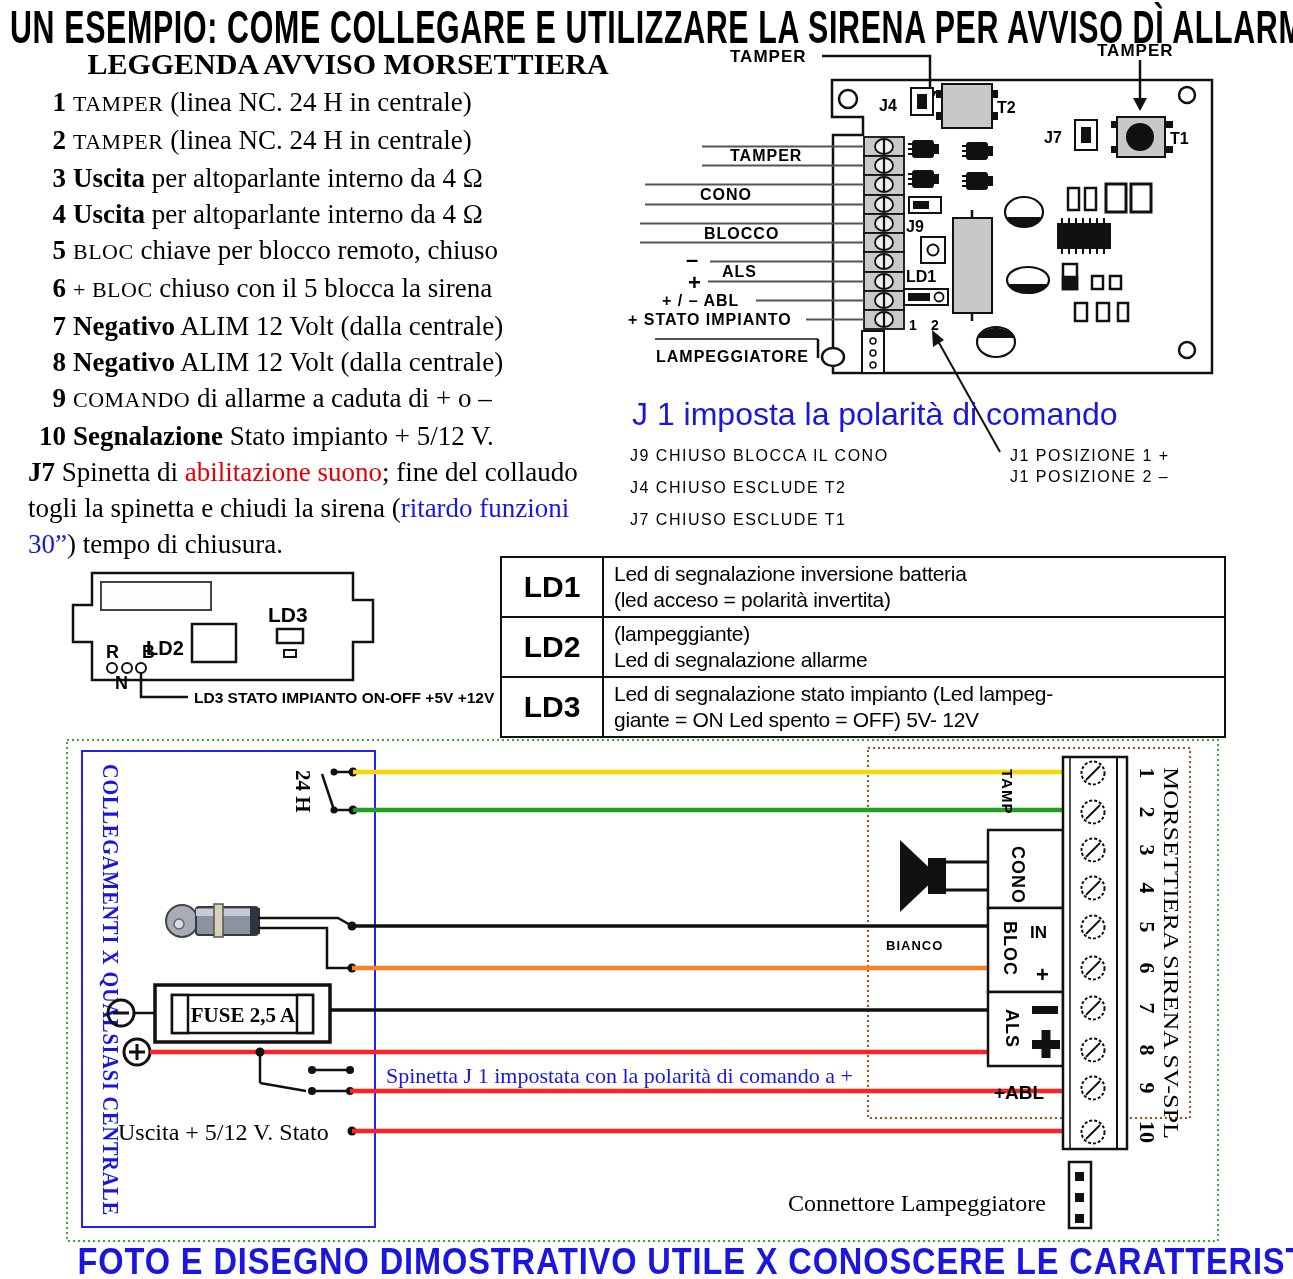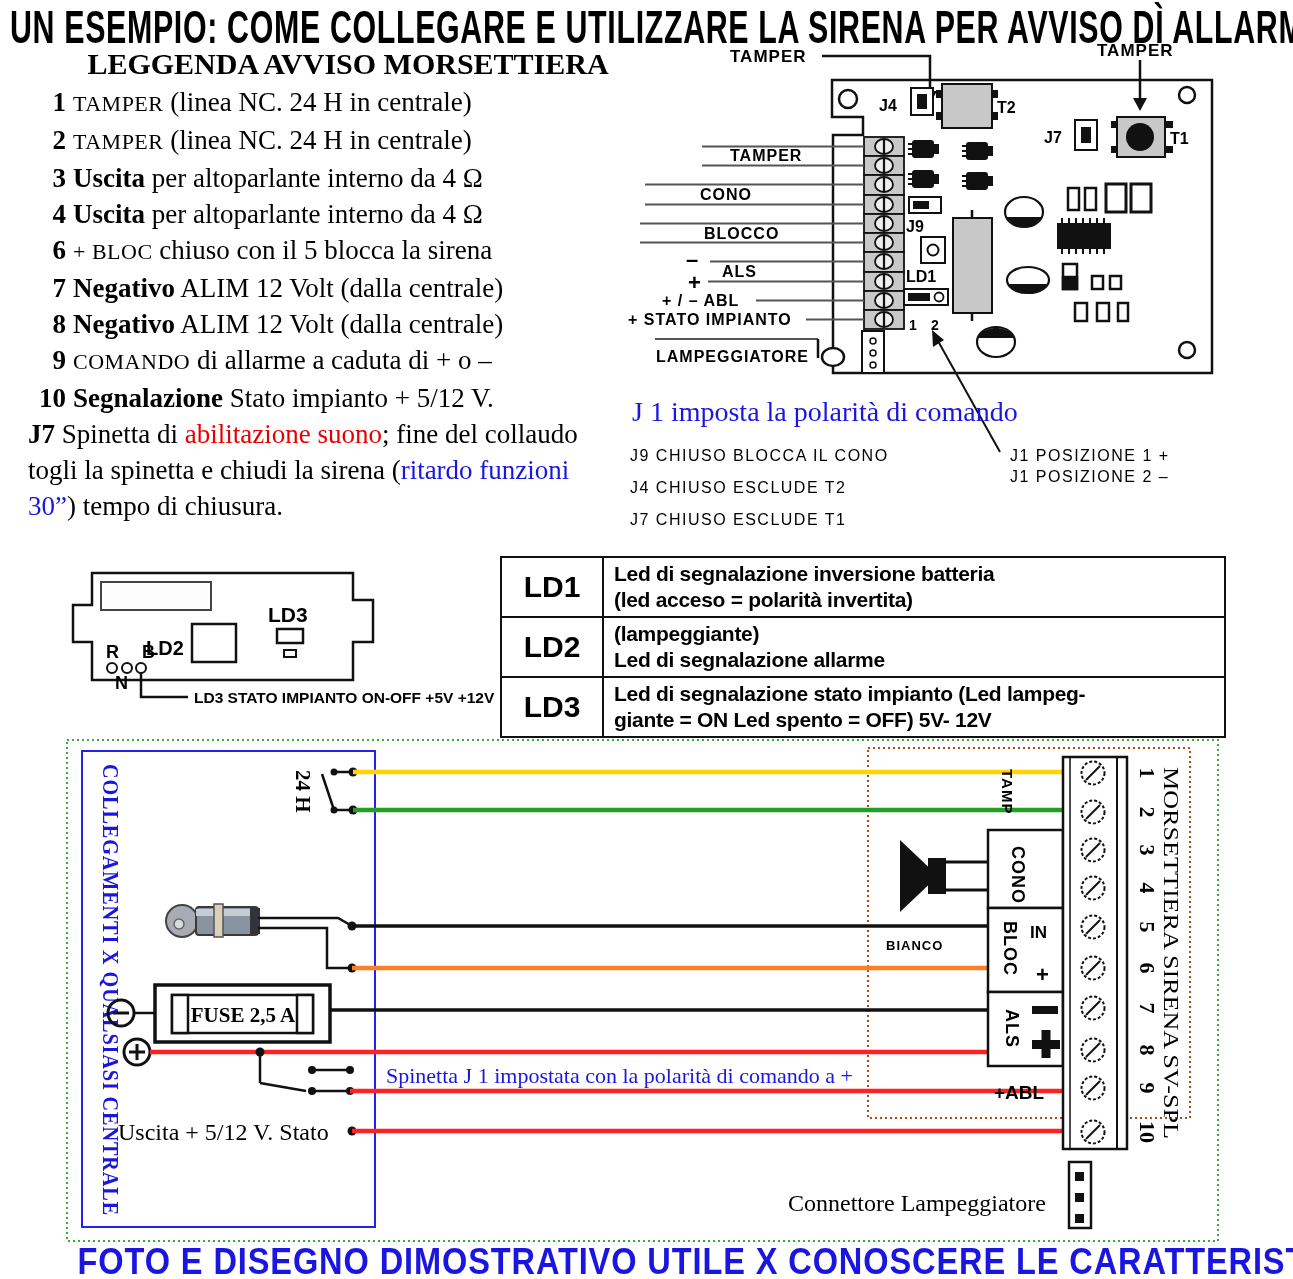--- a/index.html
+++ b/index.html
@@ -28,43 +28,44 @@
   .key-caps{font-size:22px;letter-spacing:.5px;}
   .key-bold{font-weight:700;margin-top:6px;}
   #j7-note{margin-top:0;}
   #j7-note .b{font-weight:700;}
   #j7-note .red{color:#e80000;}
   #j7-note .blue{color:#1a16e0;}
 
   
   .jnote{font-weight:400;font-size:16px;letter-spacing:1.5px;white-space:nowrap;}
 
-  #j1note{top:396px;left:632px;font-family:Liberation Serif, serif;
-          font-size:28px;color:#1a16e0;white-space:nowrap;}
+  #j1note{top:396px;left:632px;font-family:Liberation Sans, sans-serif;
+          font-size:32px;color:#1a16e0;white-space:nowrap;}
 
   
   #ledtable{top:556px;left:500px;width:722px;border:2px solid #111;}
   .ledrow{display:flex;border-bottom:2px solid #111;}
   .ledrow:last-child{border-bottom:none;}
   .ledname{width:100px;border-right:2px solid #111;display:flex;align-items:center;
            justify-content:center;font-weight:700;font-size:30px;}
-  .leddesc{flex:1;padding:3px 0 3px 10px;font-weight:700;font-size:21px;
+  .leddesc{flex:1;padding:3px 0 3px 10px;font-weight:400;font-size:21px;
            line-height:26px;letter-spacing:-0.3px;white-space:nowrap;}
 </style>
 </head>
 <body>
 
 <div id="title" class="abs">UN ESEMPIO: COME COLLEGARE E UTILIZZARE LA SIRENA PER AVVISO DÌ ALLARME</div>
 
 <div id="legend" class="abs">
   <div class="heading">LEGGENDA AVVISO MORSETTIERA</div>
   <div class="leg-line"><span class="num">1</span><span class="key-caps">TAMPER</span> <span>(linea NC. 24 H in centrale)</span></div>
   <div class="leg-line"><span class="num">2</span><span class="key-caps">TAMPER</span> <span>(linea NC. 24 H in centrale)</span></div>
   <div class="leg-line"><span class="num">3</span><span class="key-bold">Uscita</span> <span>per altoparlante interno da 4 Ω</span></div>
   <div class="leg-line"><span class="num">4</span><span class="key-bold">Uscita</span> <span>per altoparlante interno da 4 Ω</span></div>
+  <div class="leg-line"><span class="num">5</span><span class="key-caps">BLOC</span> <span>chiave per blocco remoto, chiuso</span></div>
   <div class="leg-line"><span class="num">6</span><span class="key-caps">+ BLOC</span> <span>chiuso con il 5 blocca la sirena</span></div>
   <div class="leg-line"><span class="num">7</span><span class="key-bold">Negativo</span> <span>ALIM 12 Volt (dalla centrale)</span></div>
   <div class="leg-line"><span class="num">8</span><span class="key-bold">Negativo</span> <span>ALIM 12 Volt (dalla centrale)</span></div>
   <div class="leg-line"><span class="num">9</span><span class="key-caps">COMANDO</span> <span>di allarme a caduta di + o –</span></div>
   <div class="leg-line"><span class="num">10</span><span class="key-bold">Segnalazione</span> <span>Stato impianto + 5/12 V.</span></div>
   <div id="j7-note"><span class="b">J7</span><span> Spinetta di </span><span class="red">abilitazione suono</span><span>; fine del collaudo togli la spinetta e chiudi la sirena (</span><span class="blue">ritardo funzioni 30”</span><span>) tempo di chiusura.</span></div>
 </div>
 
 <svg class="abs" style="left:620px;top:40px" width="673" height="460" viewBox="620 40 673 460">
 

